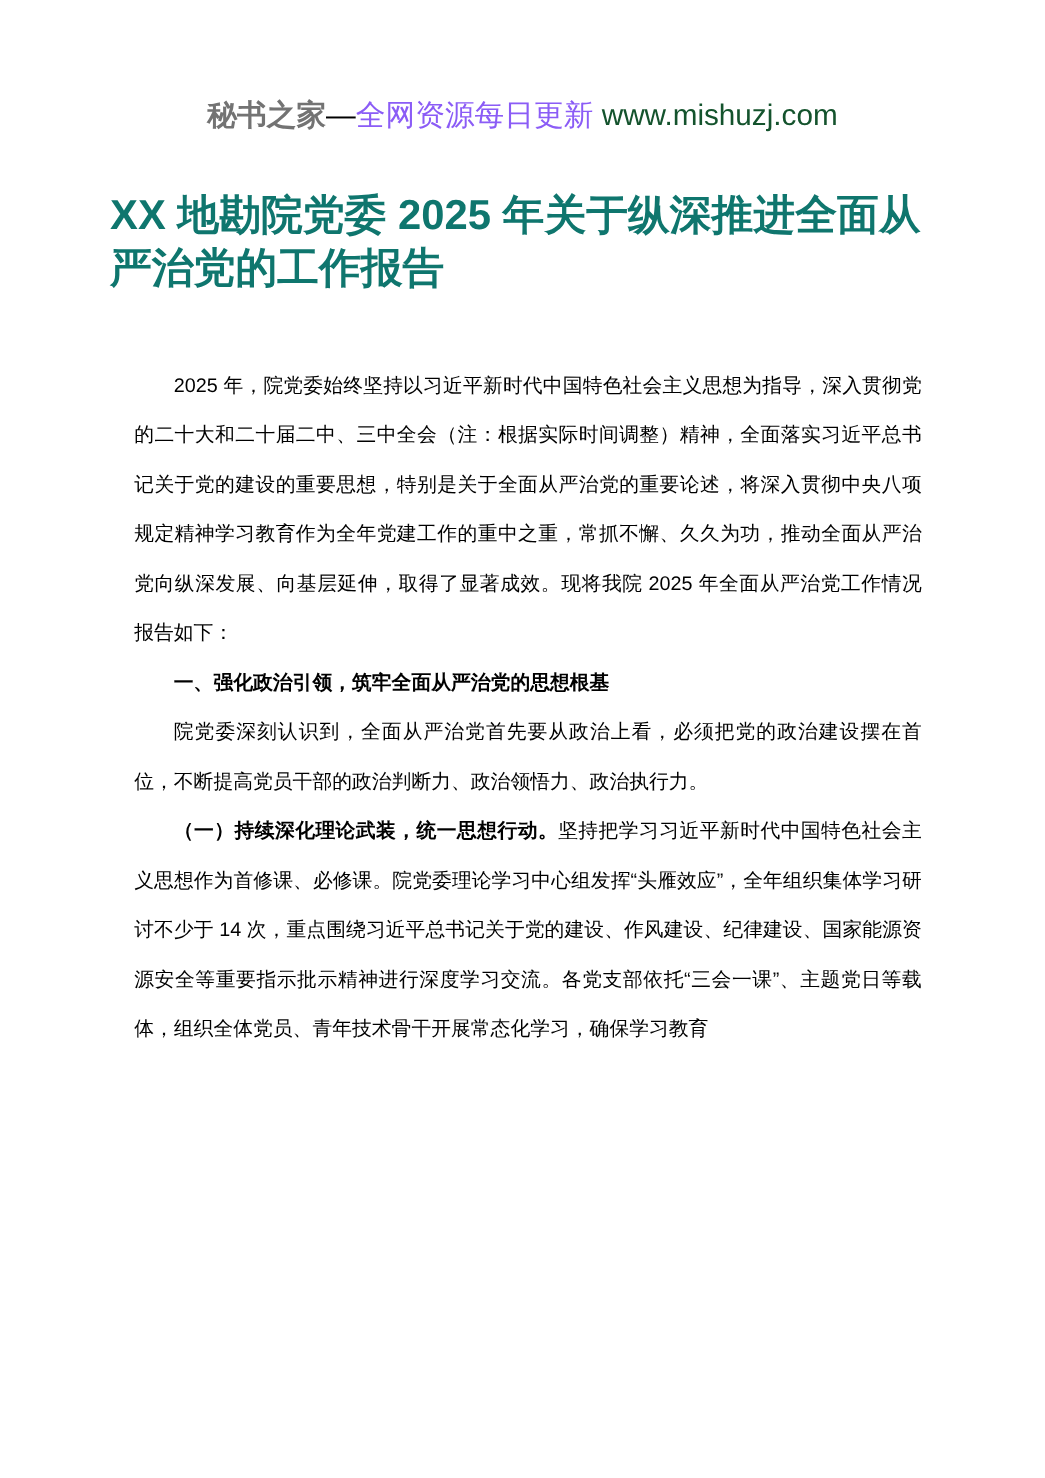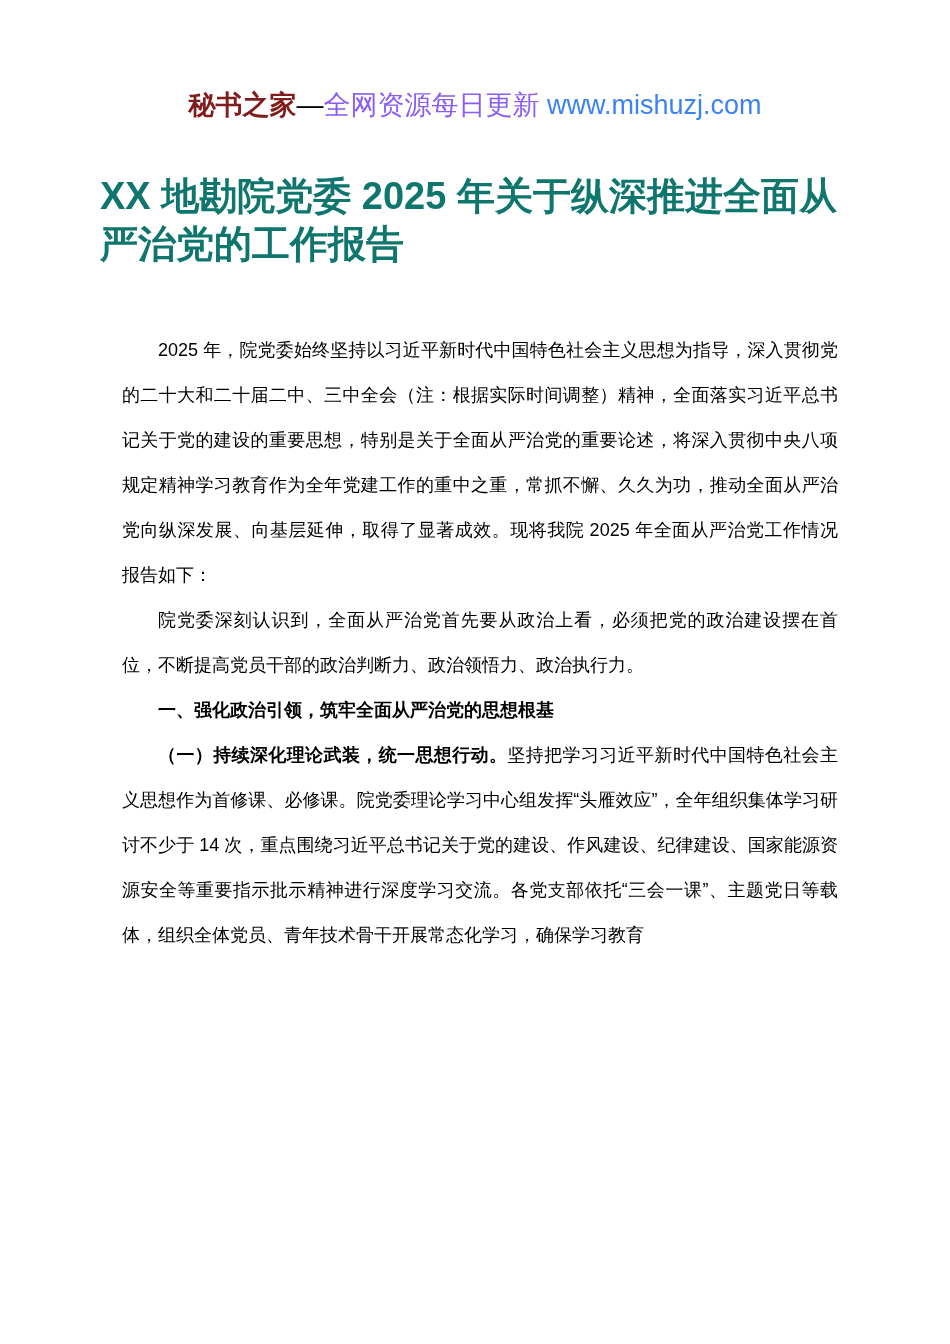--- a/index.html
+++ b/index.html
@@ -23,31 +23,31 @@
   }
   
   .doc-header {
     padding-top: 90px;
     text-align: center;
     font-size: 27px;
     line-height: 30px;
     white-space: nowrap;
   }
   .brand {
-    color: #7f1d1d;
+    color: #737373;
     font-weight: bold;
   }
   .sep {
     color: #000000;
   }
   .tagline {
     color: #8b5cf6;
   }
   .url {
-    color: #3b82f6;
+    color: #14532d;
   }
   
   .doc-title {
     margin: 52px 100px 0 100px;
     text-align: left;
     font-size: 38px;
     line-height: 48px;
     font-weight: bold;
     color: #0f766e;
   }
@@ -79,21 +79,21 @@
   <div class="doc-header">
     <span class="brand">秘书之家</span><span class="sep">—</span><span class="tagline">全网资源每日更新 </span><span class="url">www.mishuzj.com</span>
   </div>
 
   <h1 class="doc-title">XX 地勘院党委 2025 年关于纵深推进全面从严治党的工作报告</h1>
 
   <div class="doc-body">
 
     <p class="para">2025 年，院党委始终坚持以习近平新时代中国特色社会主义思想为指导，深入贯彻党的二十大和二十届二中、三中全会（注：根据实际时间调整）精神，全面落实习近平总书记关于党的建设的重要思想，特别是关于全面从严治党的重要论述，将深入贯彻中央八项规定精神学习教育作为全年党建工作的重中之重，常抓不懈、久久为功，推动全面从严治党向纵深发展、向基层延伸，取得了显著成效。现将我院 2025 年全面从严治党工作情况报告如下：</p>
 
+    <p class="para heading">一、强化政治引领，筑牢全面从严治党的思想根基</p>
+
     <p class="para">院党委深刻认识到，全面从严治党首先要从政治上看，必须把党的政治建设摆在首位，不断提高党员干部的政治判断力、政治领悟力、政治执行力。</p>
-
-    <p class="para heading">一、强化政治引领，筑牢全面从严治党的思想根基</p>
 
     <p class="para"><span class="lead-bold">（一）持续深化理论武装，统一思想行动。</span><span>坚持把学习习近平新时代中国特色社会主义思想作为首修课、必修课。院党委理论学习中心组发挥“头雁效应”，全年组织集体学习研讨不少于 14 次，重点围绕习近平总书记关于党的建设、作风建设、纪律建设、国家能源资源安全等重要指示批示精神进行深度学习交流。各党支部依托“三会一课”、主题党日等载体，组织全体党员、青年技术骨干开展常态化学习，确保学习教育</span></p>
 
   </div>
 
 </div>
 
 </body></html>

